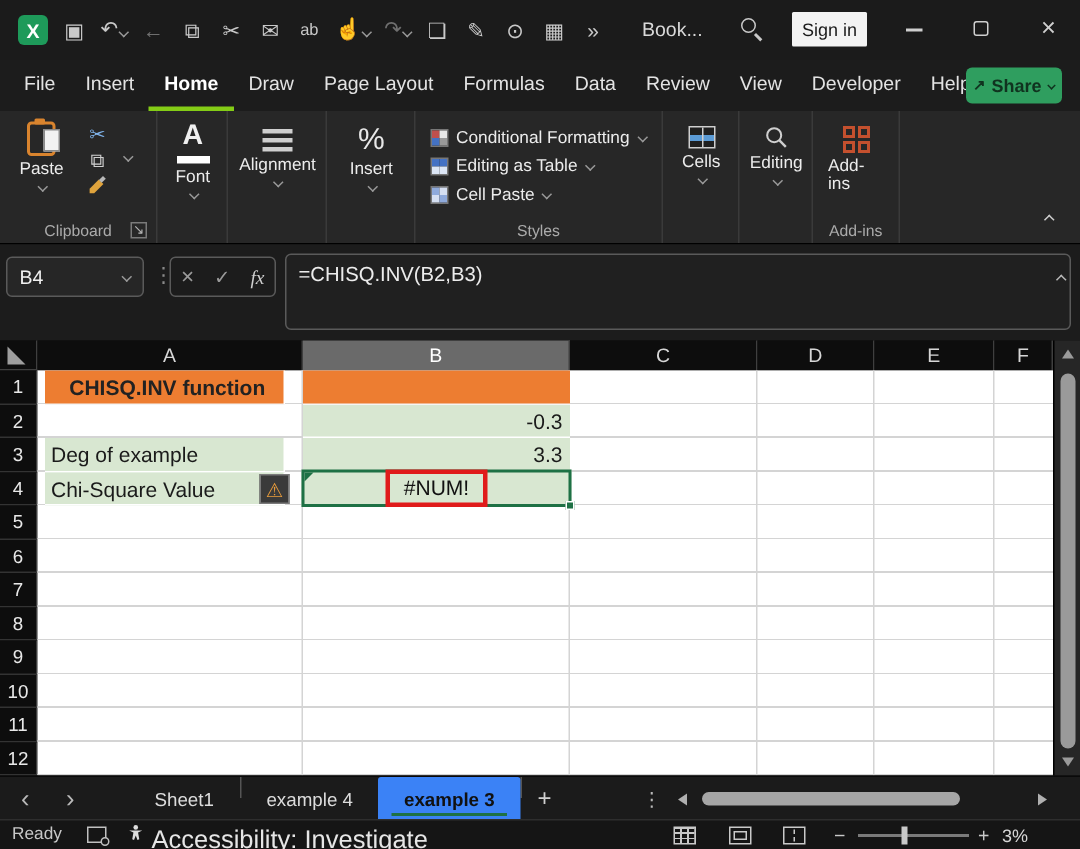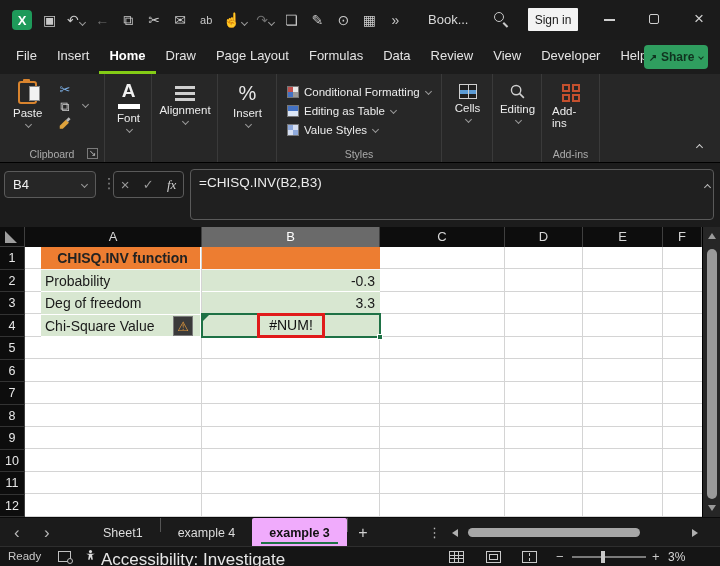--- a/index.html
+++ b/index.html
@@ -81,42 +81,42 @@
   .chd.sel { background:#6a6a6a; color:#fff; }
   .w-a{width:177px} .w-b{width:178px} .w-c{width:125px} .w-d{width:78px} .w-e{width:80px} .w-f{width:39px}
   .rowhdrs { position:absolute; left:0; top:20px; width:25px; }
   .rhd { display:block; width:25px; height:22.5px; line-height:22.5px; text-align:center; color:#e8e8e8; font-size:12.5px; border-bottom:1px solid #333; border-right:1px solid #3f3f3f; background:#0d0d0d; }
   .cellarea { position:absolute; left:25px; top:20px; width:677px; height:270px; background:#fff;
     background-image:repeating-linear-gradient(to bottom, transparent 0px, transparent 21.5px, #d4d4d4 21.5px, #d4d4d4 22.5px); }
   .vln { position:absolute; top:0; bottom:0; width:1px; background:#d4d4d4; z-index:0; }
   .cell { position:absolute; z-index:1; font-size:14px; color:#1a1a1a; line-height:22px; height:22.5px; }
   .fill-orange { background:#ED7D31; border-bottom:1px solid #f5f5f5; }
   .fill-green { background:#D8E7D1; border-bottom:1px solid #fff; }
-  .a-col { left:16px; width:160px; border-right:1px solid #fff; padding-left:4px; }
+  .a-col { left:5px; width:160px; border-right:1px solid #fff; padding-left:4px; }
   .b-col { left:177px; width:178px; }
   .num { text-align:right; padding-right:5px; }
   .title-cell { text-align:center; font-weight:bold; color:#222; }
   .warnbtn { position:absolute; left:148px; top:69px; width:20px; height:20px; background:#3a3a3a; border:1px solid #7a7a7a; z-index:2; display:flex; align-items:center; justify-content:center; }
   .warnbtn span { color:#e89c3c; font-size:13px; line-height:13px; }
   .b4sel { position:absolute; left:176px; top:66px; width:180px; height:25px; border:2px solid #1E7145; z-index:3; background:#D8E7D1; display:flex; align-items:center; justify-content:center; }
   .b4sel .etri { position:absolute; left:0; top:0; width:0; height:0; border-top:6px solid #1E7145; border-right:6px solid transparent; }
   .b4sel .handle { position:absolute; right:-4px; bottom:-4px; width:6px; height:6px; background:#1E7145; border:1px solid #fff; }
   .redbox { border:3px solid #E01B1B; padding:0 9px; font-size:14px; color:#111; line-height:19px; background:transparent; }
   .vscroll { position:absolute; right:0; top:0; width:18px; height:290px; background:#262626; border-left:1px solid #000; }
   .vs-arr { position:absolute; left:5px; width:0; height:0; border-left:4px solid transparent; border-right:4px solid transparent; }
   .vs-up { top:6px; border-bottom:6px solid #9a9a9a; }
   .vs-dn { bottom:6px; border-top:6px solid #9a9a9a; }
   .vs-thumb { position:absolute; left:4px; top:22px; width:10px; height:250px; background:#9a9a9a; border-radius:5px; }
 
   
   .sheetbar { position:absolute; left:0; top:517px; width:720px; height:29px; background:#1b1b1b; border-top:1px solid #0a0a0a; }
   .snav { position:absolute; top:0; height:29px; display:flex; align-items:center; color:#b9b9b9; font-size:17px; }
   .stabs { position:absolute; left:86px; top:0; height:29px; display:flex; align-items:flex-start; }
   .stab { padding:0 17px; font-size:12.5px; color:#dcdcdc; height:29px; display:flex; align-items:center; }
-  .stab.active { background:#f0abfc; color:#111; position:relative; border-radius:2px 2px 0 0; font-weight:bold; }
+  .stab.active { background:#3b82f6; color:#111; position:relative; border-radius:2px 2px 0 0; font-weight:bold; }
   .stab.active .underline { position:absolute; left:9px; right:9px; bottom:3px; height:2px; background:#1E7145; }
   .ssep { width:1px; height:14px; background:#555; }
   .addsheet { position:absolute; left:352px; top:4px; width:22px; height:22px; color:#d0d0d0; font-size:16px; text-align:center; line-height:21px; }
   .sdots { position:absolute; left:428px; top:7px; color:#b9b9b9; font-size:13px; }
   .hs-arr { position:absolute; top:11px; width:0; height:0; border-top:4.5px solid transparent; border-bottom:4.5px solid transparent; }
   .hs-l { left:452px; border-right:6px solid #b0b0b0; }
   .hs-r { left:692px; border-left:6px solid #b0b0b0; }
   .hs-thumb { position:absolute; left:468px; top:10px; width:172px; height:9px; background:#a6a6a6; border-radius:5px; }
 
   
@@ -261,21 +261,21 @@
           <span class="style-lbl">Editing as Table</span>
           <span class="cv"></span>
         </div>
         <div class="style-row">
           <span class="sq-ic">
               <i style="background:#8faadc"></i>
               <i style="background:#d5dff2"></i>
               <i style="background:#d5dff2"></i>
               <i style="background:#8faadc"></i>
             </span>
-          <span class="style-lbl">Value Styles</span>
+          <span class="style-lbl">Cell Paste</span>
           <span class="cv"></span>
         </div>
       </div>
       <span class="g-label">Styles</span>
     </div>
 
     <div class="rgroup" style="width:51px">
       <div class="big-btn" style="left:8px; top:10px; width:35px">
         <span class="cells-ic">
             <i class="mid"></i>
@@ -359,24 +359,23 @@
     <div class="cellarea">
       <i class="vln" style="left:176px"></i>
       <i class="vln" style="left:354px"></i>
       <i class="vln" style="left:479px"></i>
       <i class="vln" style="left:557px"></i>
       <i class="vln" style="left:637px"></i>
 
       <div class="cell fill-orange a-col title-cell" style="top:0">CHISQ.INV function</div>
       <div class="cell fill-orange b-col" style="top:0"></div>
 
-      <div class="cell fill-green a-col" style="top:22.5px">Probability</div>
       <div class="cell fill-green b-col num" style="top:22.5px">-0.3</div>
 
-      <div class="cell fill-green a-col" style="top:45px">Deg of freedom</div>
+      <div class="cell fill-green a-col" style="top:45px">Deg of example</div>
       <div class="cell fill-green b-col num" style="top:45px">3.3</div>
 
       <div class="cell fill-green a-col" style="top:67.5px">Chi-Square Value</div>
       <div class="warnbtn">
           <span>⚠</span>
         </div>
       <div class="b4sel">
         <span class="etri"></span>
         <span class="redbox">#NUM!</span>
         <span class="handle"></span>

